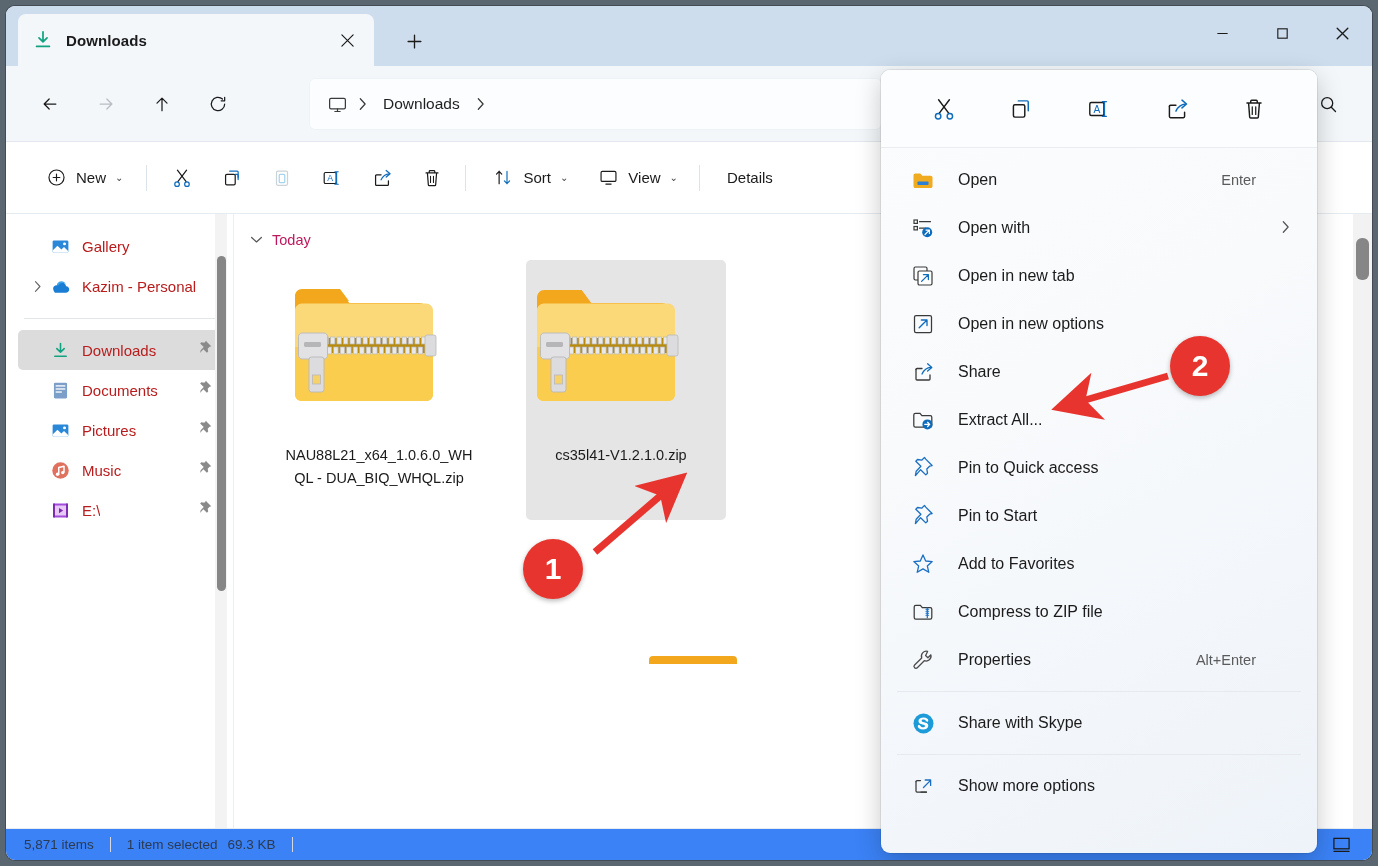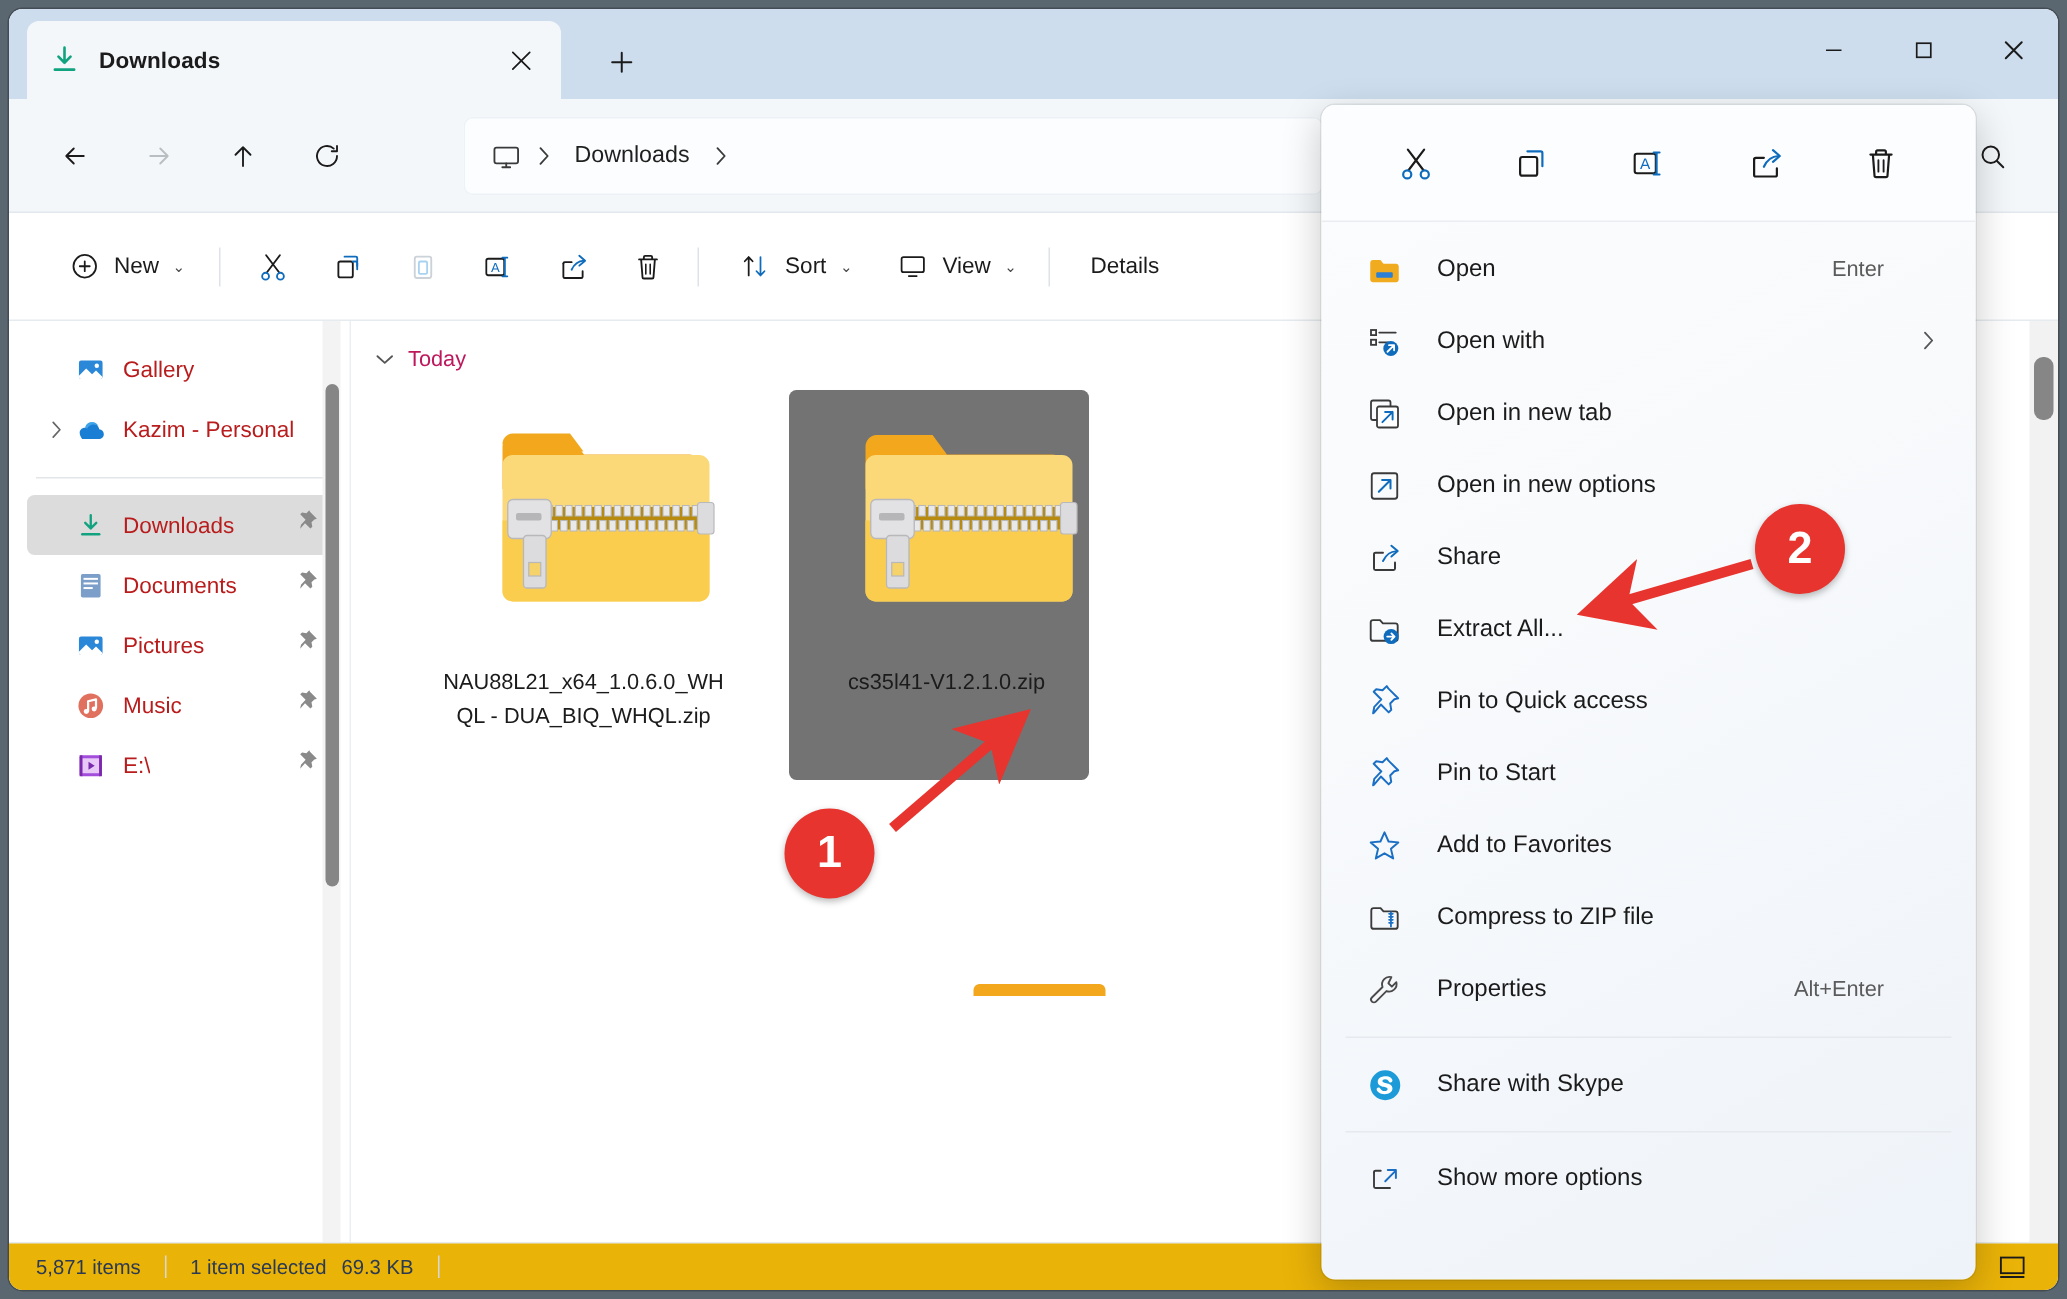--- a/index.html
+++ b/index.html
@@ -100,37 +100,37 @@
   
   .filepane{ flex:1; position:relative; background:#ffffff; overflow:hidden; }
   .grouphdr{
     display:flex; align-items:center; gap:9px; cursor:pointer;
     font-size:14.5px; color:#be185d; padding:6px 0 6px 16px;
   }
   .grouphdr .gcar{ font-size:12px; color:#555; }
   .tiles{ display:flex; flex-wrap:wrap; padding:6px 0 0 12px; }
   .tile{
     width:200px; height:260px; border-radius:5px; position:relative;
-    display:flex; flex-direction:column; align-items:flex-end;
+    display:flex; flex-direction:column; align-items:flex-start;
     padding-top:12px; cursor:pointer; margin-right:24px;
   }
-  .tile.selected{ background:#737373; }
+  .tile.selected{ background:#e5e5e5; }
   .tile .ticon{ width:160px; height:150px; display:flex;align-items:center;justify-content:center;}
   .tile .tname{
     margin-top:22px; font-size:14.5px; color:#1b1b1b; text-align:center;
     line-height:1.58; width:190px; word-break:break-word;
   }
 
   .mtrack{ position:absolute; right:0; top:0; width:19px; height:100%; background:#f2f2f2; }
   .mthumb{ position:absolute; right:3px; width:13px; background:#868686; border-radius:6px;}
 
   
   .statusbar{
     position:absolute; left:0; bottom:0; width:100%; height:32px;
-    background:#eab308; border-top:1px solid #e6ebef;
+    background:#3b82f6; border-top:1px solid #e6ebef;
     display:flex; align-items:center; padding-left:18px; gap:0;
   }
   .stxt{ font-size:13.5px; color:#2b3a52; }
   .ssep{ width:1px; height:15px; background:#d3d9df; margin:0 16px; }
   .viewtoggles{ position:absolute; right:16px; top:0; height:32px; display:flex; align-items:center; gap:10px;}
   .vtog{ width:30px;height:26px;display:flex;align-items:center;justify-content:center;cursor:pointer;border-radius:4px;}
   .vtog.active{ }
 
   
   .ctxmenu{

